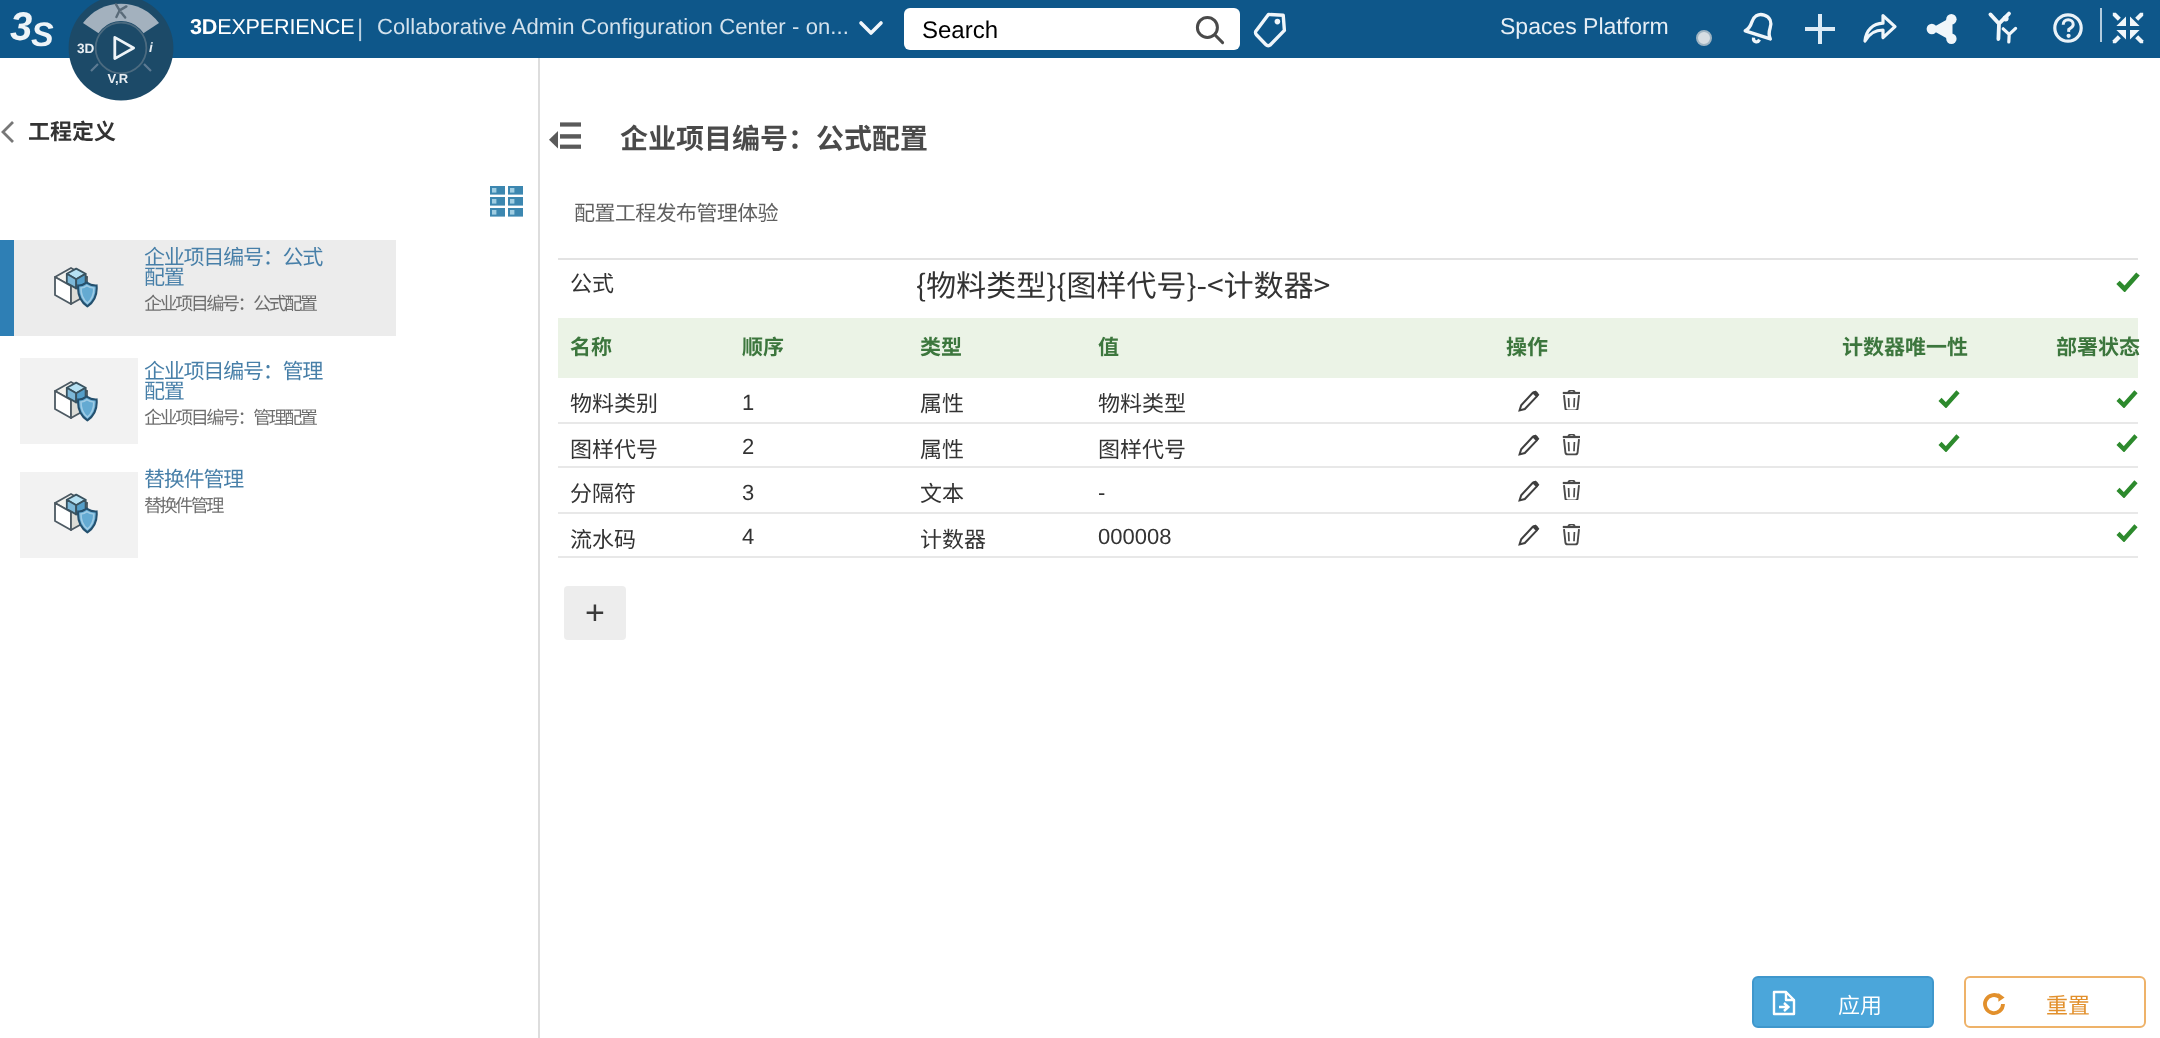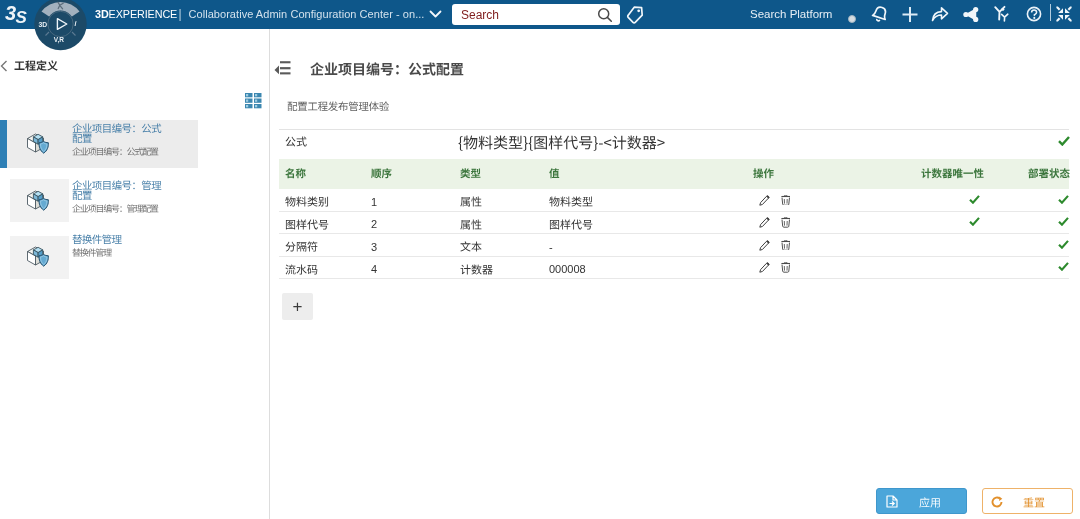--- a/index.html
+++ b/index.html
@@ -27,30 +27,30 @@
 </g>
 <path d="M12.5 38.5 L16 35 M42.5 38.5 L39 35" stroke="#5c7a92" stroke-width="1.1"></path>
 </svg>
 <div style="position:absolute;left:95.0px;top:7.5px;font-size:10.8px;color:#ffffff;font-weight:400;letter-spacing:-0.1px;white-space:nowrap;"><b>3D</b>EXPERIENCE</div>
 <div style="position:absolute;left:178.5px;top:6.5px;font-size:12px;color:#bcd2e2;font-weight:400;letter-spacing:normal;white-space:nowrap;">|</div>
 <div style="position:absolute;left:188.5px;top:7.5px;font-size:11px;color:#d3e2ed;font-weight:400;letter-spacing:0.05px;white-space:nowrap;">Collaborative Admin Configuration Center - on...</div>
 <svg class="abs" style="left:429px;top:9.5px" width="13" height="9" viewBox="0 0 13 9">
     <path d="M1.5 1.5 L6.5 6.5 L11.5 1.5" stroke="#f2f7fb" stroke-width="1.8" fill="none" stroke-linecap="round" stroke-linejoin="round"></path>
   </svg>
 <div class="abs" style="left:452px;top:4px;width:168px;height:21px;background:#fff;border-radius:3px;"></div>
-<div style="position:absolute;left:461.0px;top:7.5px;font-size:12px;color:#7f1d1d;font-weight:400;letter-spacing:normal;white-space:nowrap;">Search</div>
+<div style="position:absolute;left:461.0px;top:7.5px;font-size:12px;color:#000000;font-weight:400;letter-spacing:normal;white-space:nowrap;">Search</div>
 <svg class="abs" style="left:597px;top:7px" width="16" height="16" viewBox="0 0 16 16" fill="none">
     <circle cx="6.7" cy="6.7" r="5" stroke="#4a4a4a" stroke-width="1.5"></circle>
     <path d="M10.4 10.4 L14.3 14.3" stroke="#4a4a4a" stroke-width="1.5" stroke-linecap="round"></path>
   </svg>
 <svg class="abs" style="left:626px;top:5px" width="19" height="20" viewBox="0 0 19 20" fill="none">
     <path d="M8.2 2.2 L15.6 2.6 L16.2 10.2 L9.2 17.4 C8.6 18 7.6 18 7 17.4 L2.2 12.4 C1.6 11.8 1.6 10.8 2.2 10.2 Z" stroke="#f0f6fa" stroke-width="1.7" stroke-linejoin="round"></path>
     <circle cx="12.7" cy="5.8" r="1.4" fill="#f0f6fa"></circle>
   </svg>
-<div style="position:absolute;left:750.0px;top:7.5px;font-size:11.5px;color:#e6eef5;font-weight:400;letter-spacing:normal;white-space:nowrap;">Search Platform</div>
+<div style="position:absolute;left:750.0px;top:7.5px;font-size:11.5px;color:#e6eef5;font-weight:400;letter-spacing:normal;white-space:nowrap;">Spaces Platform</div>
 <div class="abs" style="left:848px;top:14.5px;width:8px;height:8px;border-radius:50%;background:#d6dde2;border:1px solid #9fb4c2;"></div>
 <svg class="abs" style="left:871px;top:5px" width="18" height="19" viewBox="0 0 18 19" fill="none">
 <g transform="rotate(18 9 9)">
       <path d="M9 2.2 C12.2 2.2 13.8 4.6 13.8 7.4 C13.8 10.6 14.8 11.8 15.6 12.6 L2.4 12.6 C3.2 11.8 4.2 10.6 4.2 7.4 C4.2 4.6 5.8 2.2 9 2.2 Z" stroke="#f0f6fa" stroke-width="1.7" stroke-linejoin="round"></path>
       <path d="M7.4 14.6 C7.6 15.6 8.2 16.2 9 16.2 C9.8 16.2 10.4 15.6 10.6 14.6" stroke="#f0f6fa" stroke-width="1.6"></path>
     </g>
   </svg>
 <svg class="abs" style="left:902px;top:6px" width="16" height="17" viewBox="0 0 16 17">
     <path d="M8 1 L8 16 M0.5 8.5 L15.5 8.5" stroke="#dcebf6" stroke-width="2"></path>
   </svg>

